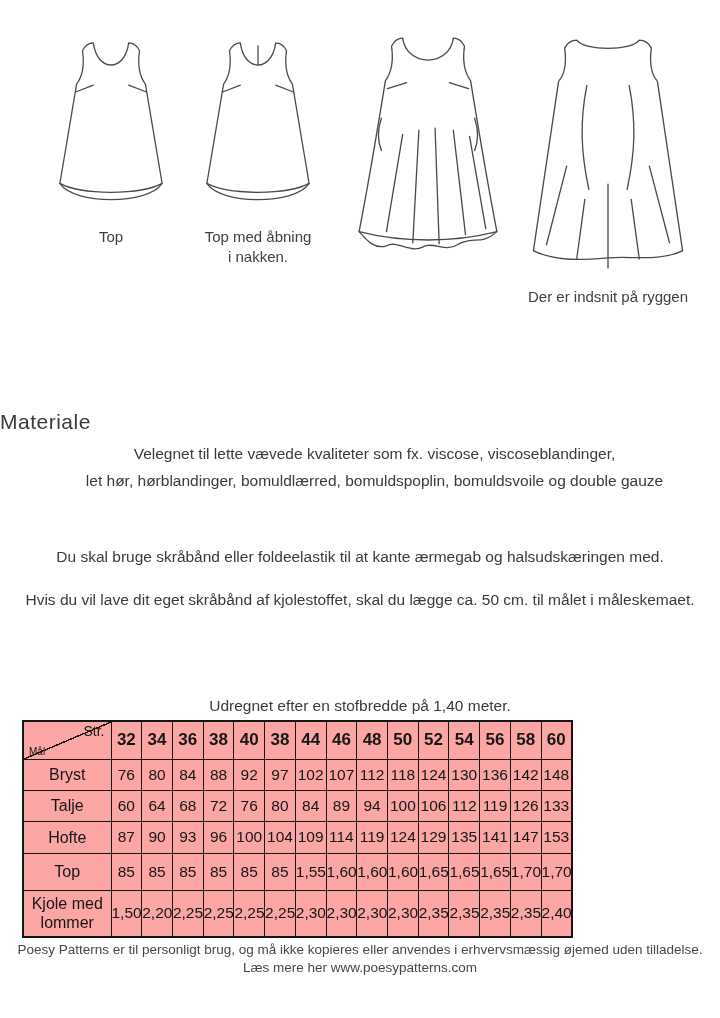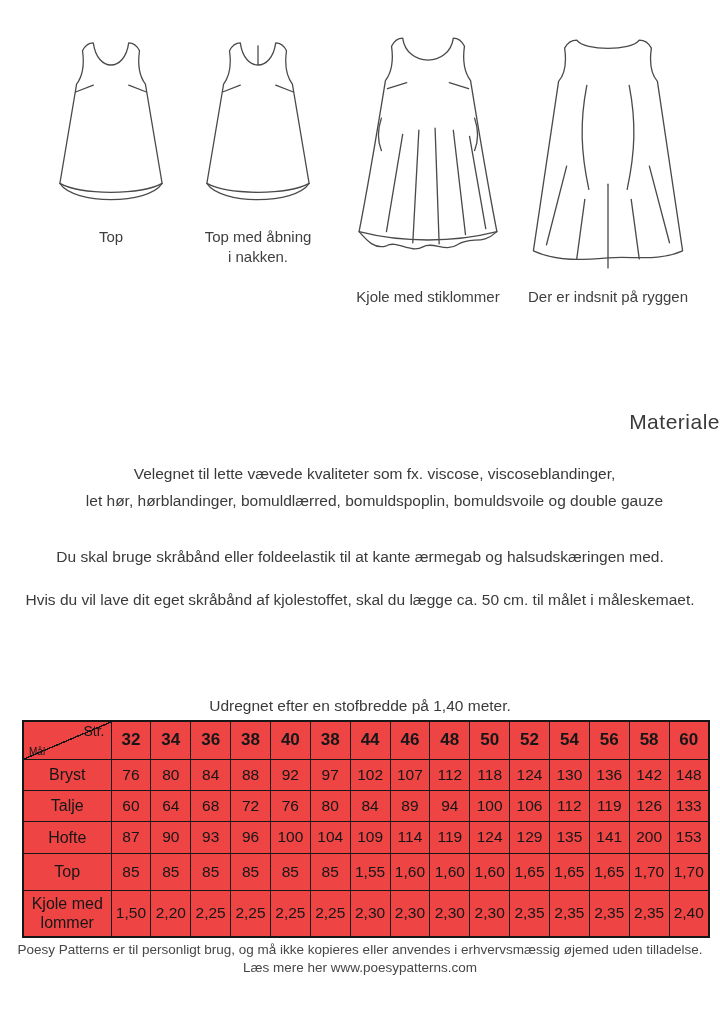--- a/index.html
+++ b/index.html
@@ -27,41 +27,41 @@
     text-align: center;
     font-size: 15px;
     color: #3f3f3f;
     line-height: 20px;
     white-space: pre-line;
   }
 
   
   .heading {
     width: 720px;
-    text-align: right;
+    text-align: left;
     font-size: 21px;
     letter-spacing: 0.5px;
     color: #3a3a3a;
     font-weight: normal;
   }
   .para {
     width: 720px;
     text-align: center;
     font-size: 15.5px;
     line-height: 27px;
     color: #3a3a3a;
     white-space: pre-line;
   }
 
   
   table.size-table {
     border-collapse: collapse;
-    width: 688px;
+    width: 551px;
     table-layout: fixed;
-    background: #ef4444;
+    background: #fca5a5;
     color: #161616;
   }
   table.size-table, table.size-table th, table.size-table td {
     border: 1px solid #161616;
   }
   table.size-table { border-width: 2px; }
   table.size-table th, table.size-table td {
     text-align: center;
     vertical-align: middle;
     padding: 0;
@@ -144,42 +144,41 @@
     <path d="M 35,55 L 54,49"></path>
     <path d="M 96,49 L 115,55"></path>
     <path d="M 29,84 C 25,96 25,106 29,116"></path>
     <path d="M 121,84 C 125,96 125,106 121,116"></path>
     <path d="M 50,100 L 34,196"></path>
     <path d="M 66,96 L 60,207"></path>
     <path d="M 82,94 L 86,208"></path>
     <path d="M 100,96 L 112,199"></path>
     <path d="M 116,102 L 132,193"></path>
   </svg>
-  <div class="abs drawing-label" style="left:340px; top:287px; width:176px;">Kjole med stiklommer</div>
 
   <svg class="garment abs" style="left:520px; top:33px;" width="176" height="242" viewBox="0 0 170 240">
     <path d="M 42,15 C 45,9 49,7 54,7 C 62,18 108,18 116,7 C 121,7 125,9 128,15
              C 126,29 128,41 134,48
              L 159,216
              C 135,227 110,221 85,223 C 60,225 35,227 11,216
              L 36,48
              C 42,41 44,29 42,15 Z"></path>
     <path d="M 64,52 C 57,88 58,118 66,155"></path>
     <path d="M 106,52 C 113,88 112,118 104,155"></path>
     <path d="M 85,150 L 85,233"></path>
     <path d="M 44,132 L 24,210"></path>
     <path d="M 62,165 L 54,224"></path>
     <path d="M 108,165 L 116,224"></path>
     <path d="M 126,132 L 146,208"></path>
   </svg>
   <div class="abs drawing-label" style="left:518px; top:287px; width:180px;">Der er indsnit på ryggen</div>
 
   <div class="abs heading" style="top:410px;">Materiale</div>
 
-  <div class="abs para" style="top:460px;padding-left:29px;">Velegnet til lette vævede kvaliteter som fx. viscose, viscoseblandinger,
+  <div class="abs para" style="top:440px;padding-left:29px;">Velegnet til lette vævede kvaliteter som fx. viscose, viscoseblandinger,
 let hør, hørblandinger, bomuldlærred, bomuldspoplin, bomuldsvoile og double gauze</div>
 
   <div class="abs para" style="top:543px;">Du skal bruge skråbånd eller foldeelastik til at kante ærmegab og halsudskæringen med.</div>
 
   <div class="abs para" style="top:586px;">Hvis du vil lave dit eget skråbånd af kjolestoffet, skal du lægge ca. 50 cm. til målet i måleskemaet.</div>
 
   <div class="abs para" style="top:692px;">Udregnet efter en stofbredde på 1,40 meter.</div>
 
   <table class="size-table abs" style="left:22px; top:720px;">
     <colgroup>
@@ -253,21 +252,21 @@
           <td>96</td>
           <td>100</td>
           <td>104</td>
           <td>109</td>
           <td>114</td>
           <td>119</td>
           <td>124</td>
           <td>129</td>
           <td>135</td>
           <td>141</td>
-          <td>200</td>
+          <td>147</td>
           <td>153</td>
         </tr>
         <tr class="body-row r3">
           <th>Top</th>
           <td>85</td>
           <td>85</td>
           <td>85</td>
           <td>85</td>
           <td>85</td>
           <td>85</td>

